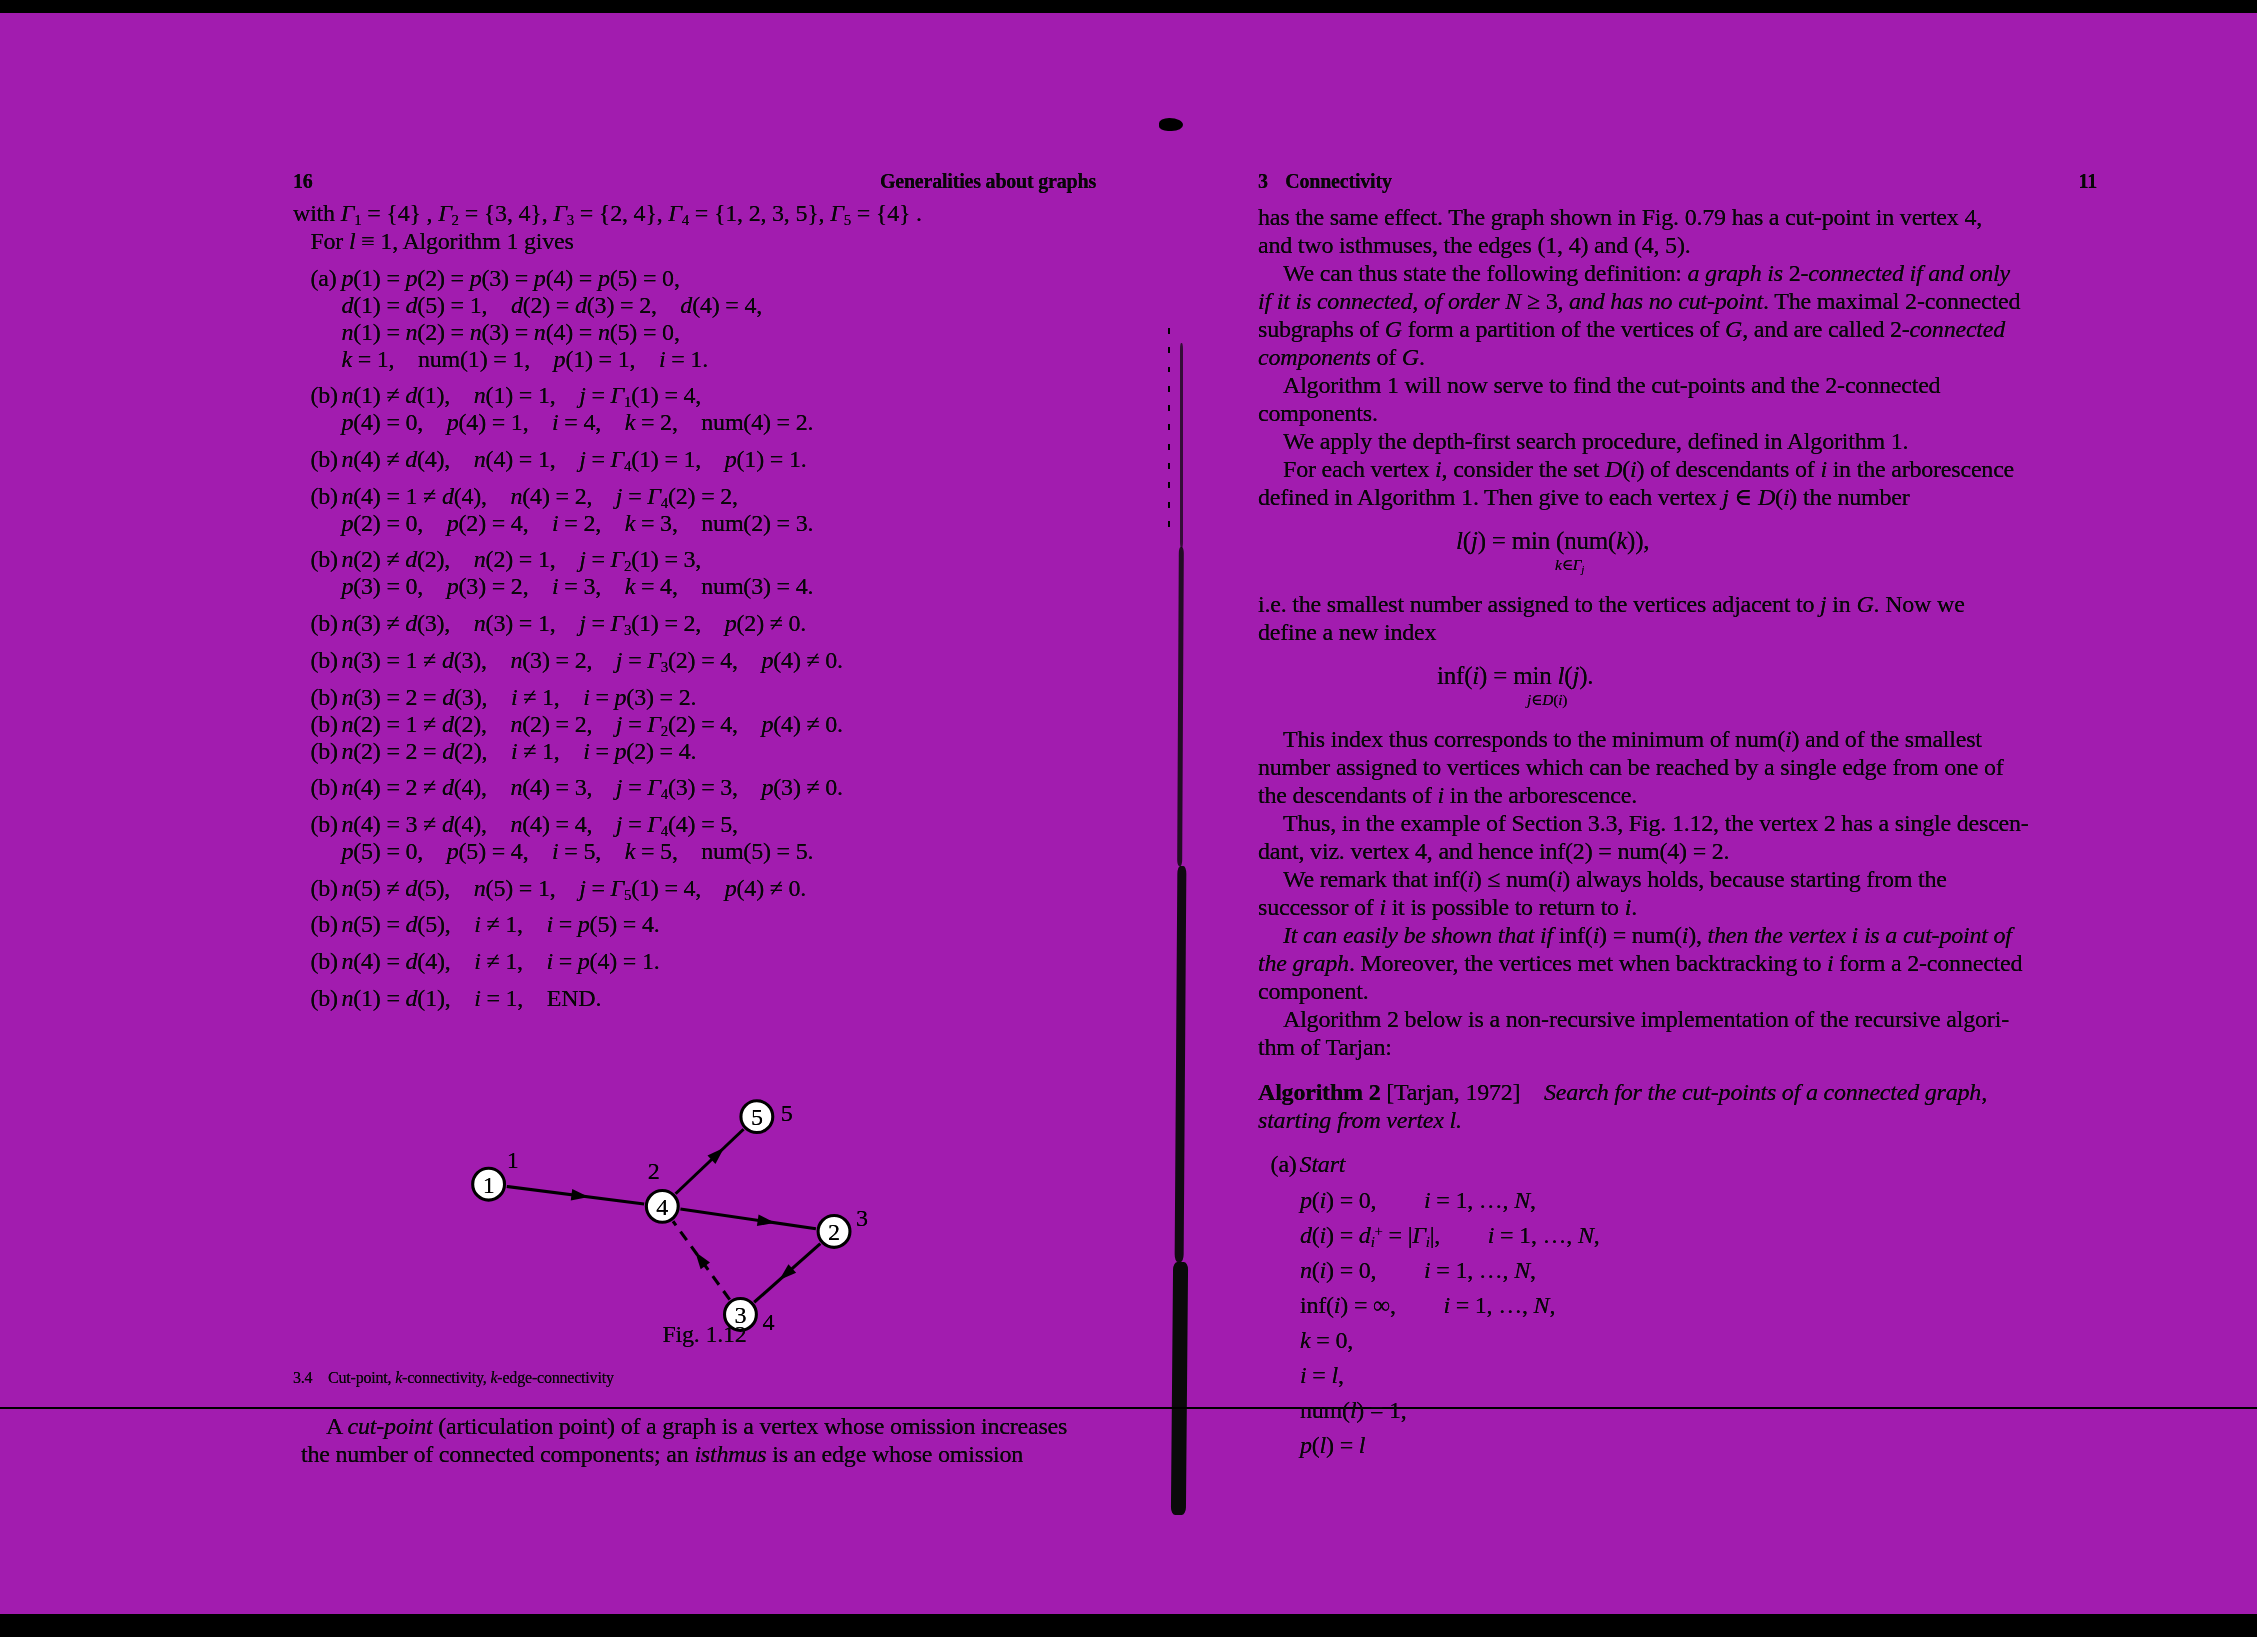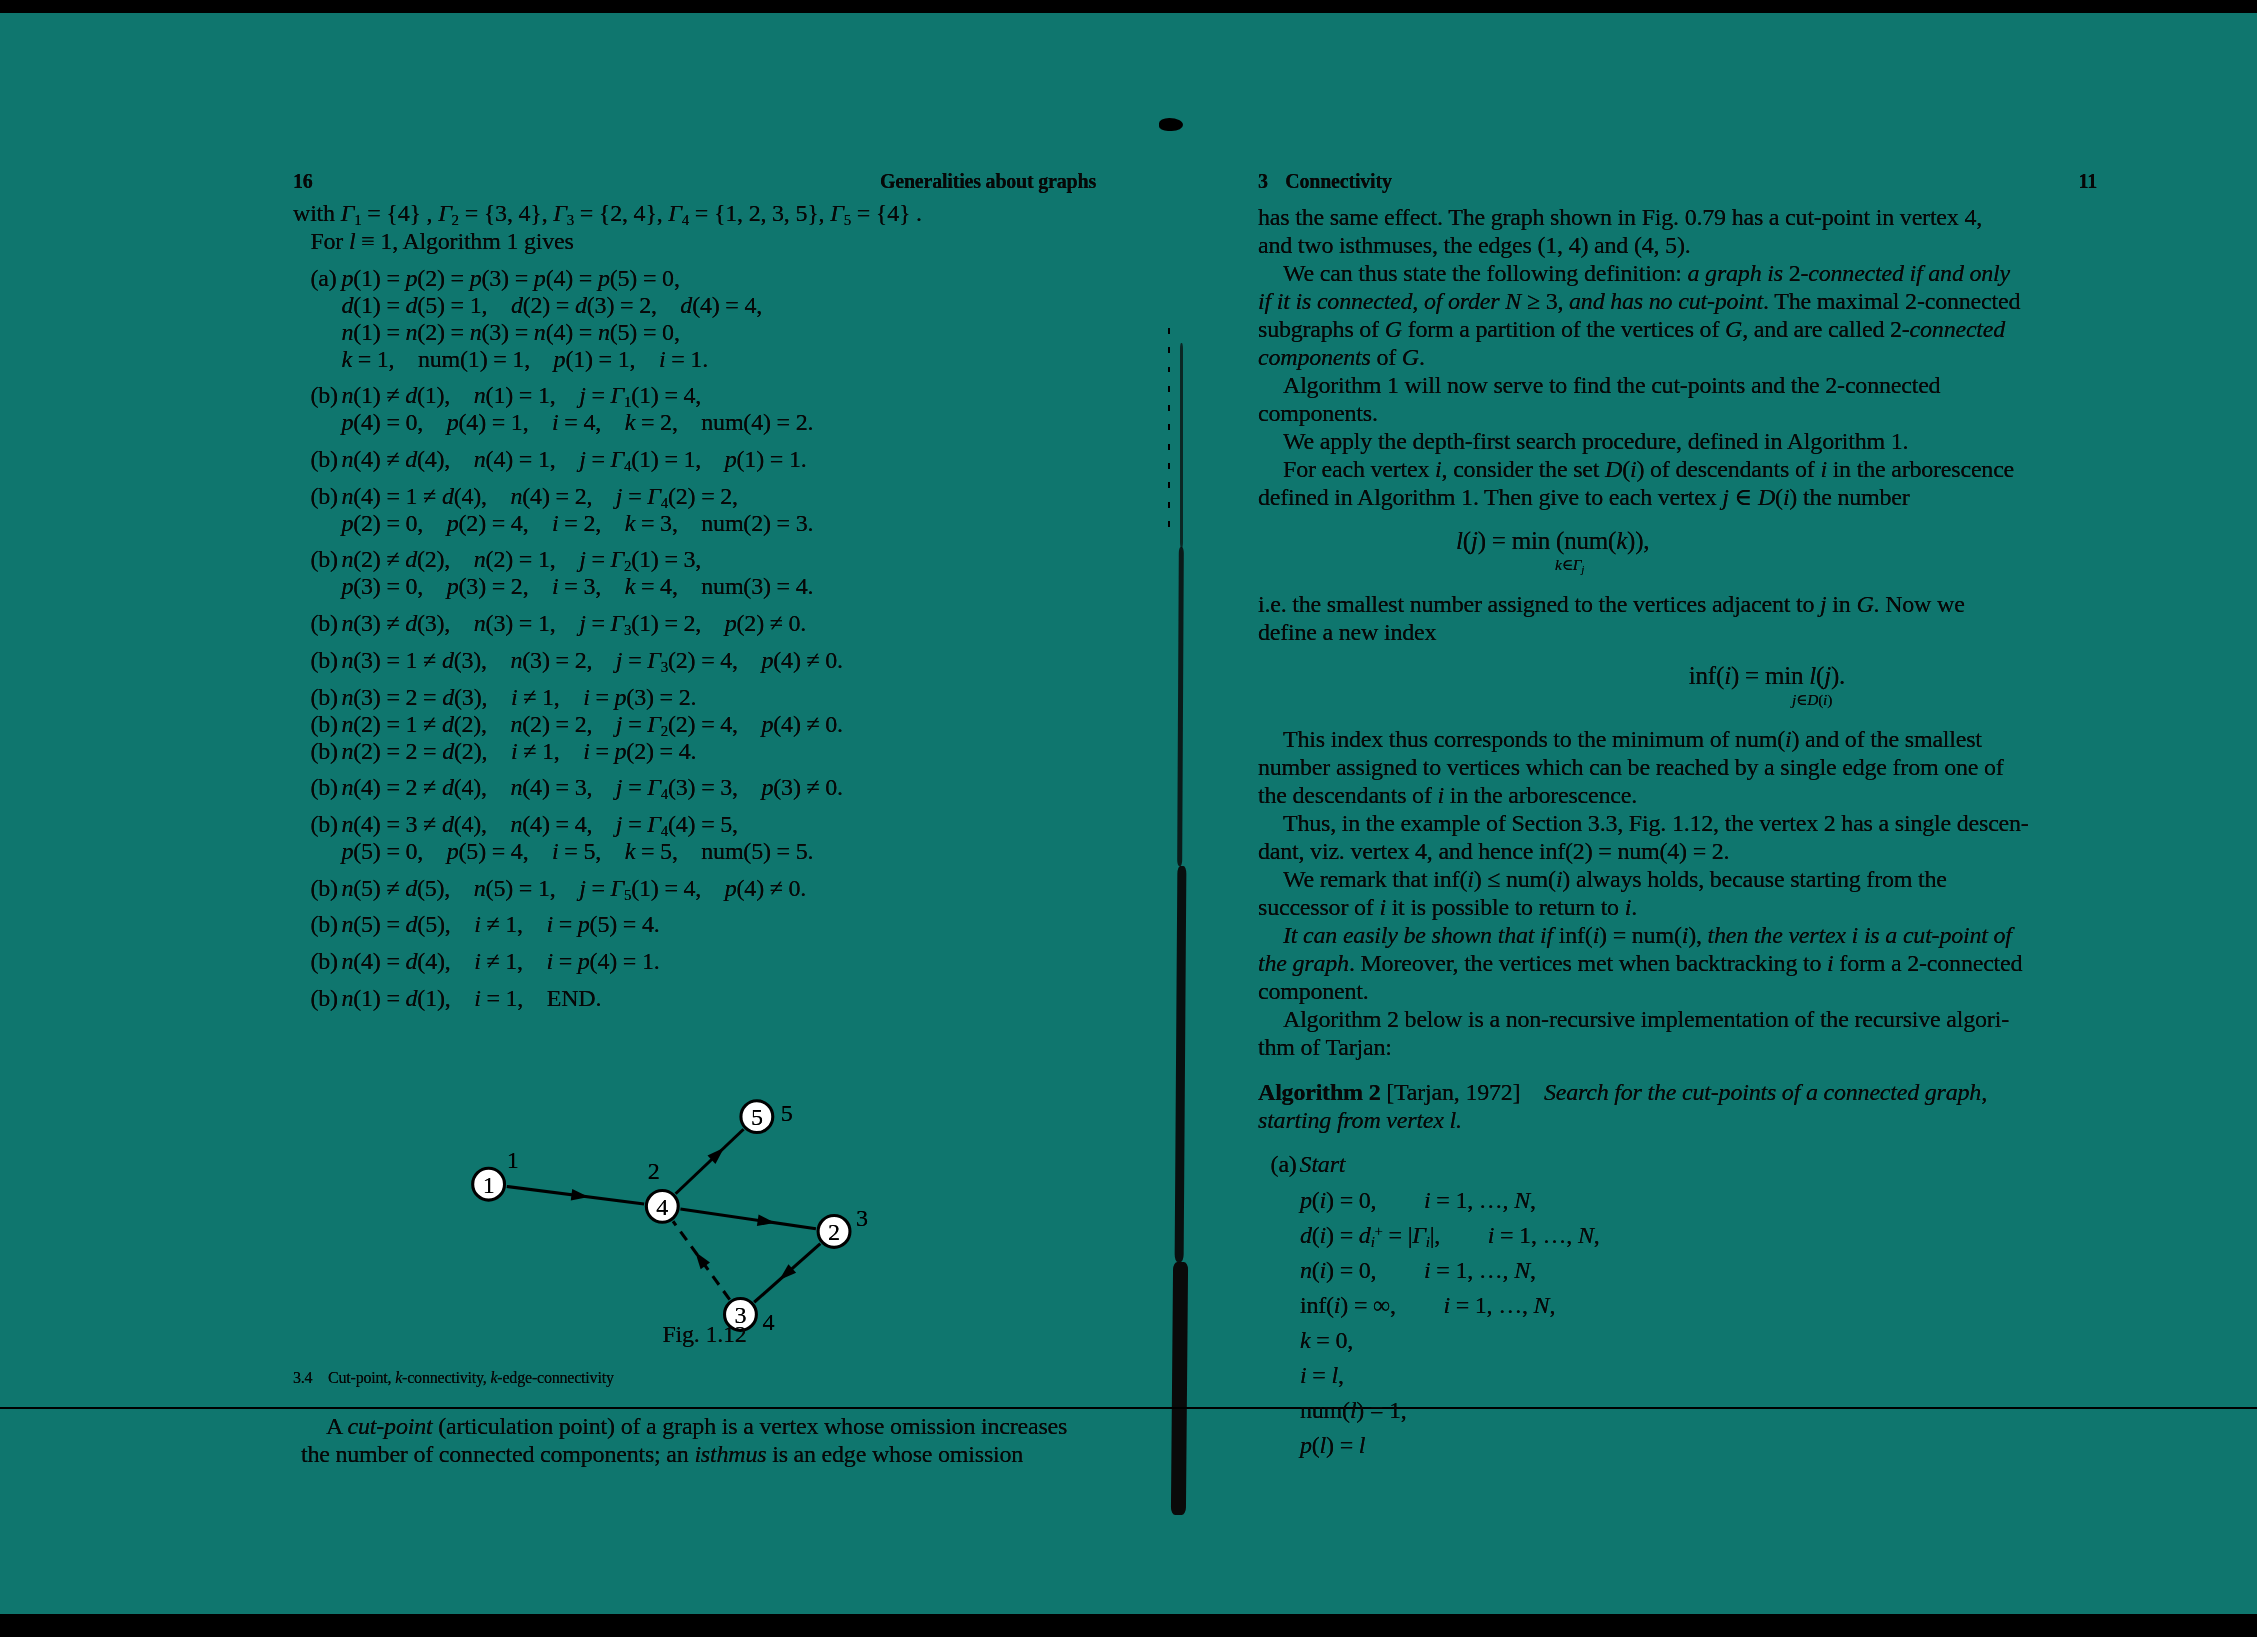--- a/index.html
+++ b/index.html
@@ -1,16 +1,16 @@
 <!DOCTYPE html>
 <html><head>
 <meta charset="utf-8">
 <style>
   html,body{margin:0;padding:0;background:#fff;}
-  .page{position:relative;width:2257px;height:1638px;background:#0f766e;overflow:hidden;
+  .page{position:relative;width:2257px;height:1638px;background:#a21caf;overflow:hidden;
         font-family:"Liberation Serif","DejaVu Serif",serif;color:#070707;
         letter-spacing:-0.2px;text-shadow:0 0 0.5px rgba(0,0,0,.85);}
   
   .scanbar{position:absolute;left:0;width:2257px;background:#000;}
   .scanbar.top{top:0;height:12.6px;}
   .scanbar.bottom{top:1614px;height:23px;}
   .ink-blob{position:absolute;left:1159px;top:118px;width:24px;height:12.6px;background:#000;
             border-radius:45% 60% 50% 40%;}
   .gutter{position:absolute;background:#0a0a0a;}
   .gutter.dots{left:1168px;top:328px;width:1.9px;height:212px;background:repeating-linear-gradient(180deg,#000 0 5.8px,transparent 5.8px 19.3px);}
@@ -47,21 +47,21 @@
   .figure-svg{position:absolute;left:386px;top:1079px;width:541px;height:275px;}
   .fig-caption{position:absolute;left:613px;top:1321px;width:183px;text-align:center;font-size:24px;}
   .section-heading{position:absolute;left:293px;top:1369px;font-size:16px;font-weight:normal;white-space:nowrap;}
   .left-body{position:absolute;left:301px;top:1412px;width:869px;font-size:24px;line-height:27px;white-space:nowrap;}
   
   .formula{white-space:nowrap;}
   .formula .formula-main{font-size:25px;line-height:29px;}
   .formula .formula-sub{font-size:15.4px;line-height:19.3px;}
   .formula.f1{margin:15.4px 0 15.4px 198px;}
   .formula.f1 .formula-sub{margin-left:99px;}
-  .formula.f2{margin:15.4px 0 15.4px 179px;text-align:center;}
+  .formula.f2{margin:15.4px 0 15.4px 179px;}
   .formula.f2 .formula-sub{margin-left:90px;}
   
   .alg-heading{margin-top:17px;}
   .alg-start{display:flex;margin-top:15.4px;line-height:28px;}
   .alg-start .step-tag{flex:0 0 29px;margin-left:12.6px;}
   .eqs{margin-top:5.8px;}
   .eq-row{margin-left:42px;line-height:35px;font-size:24px;}
 </style>
 </head>
 <body>

